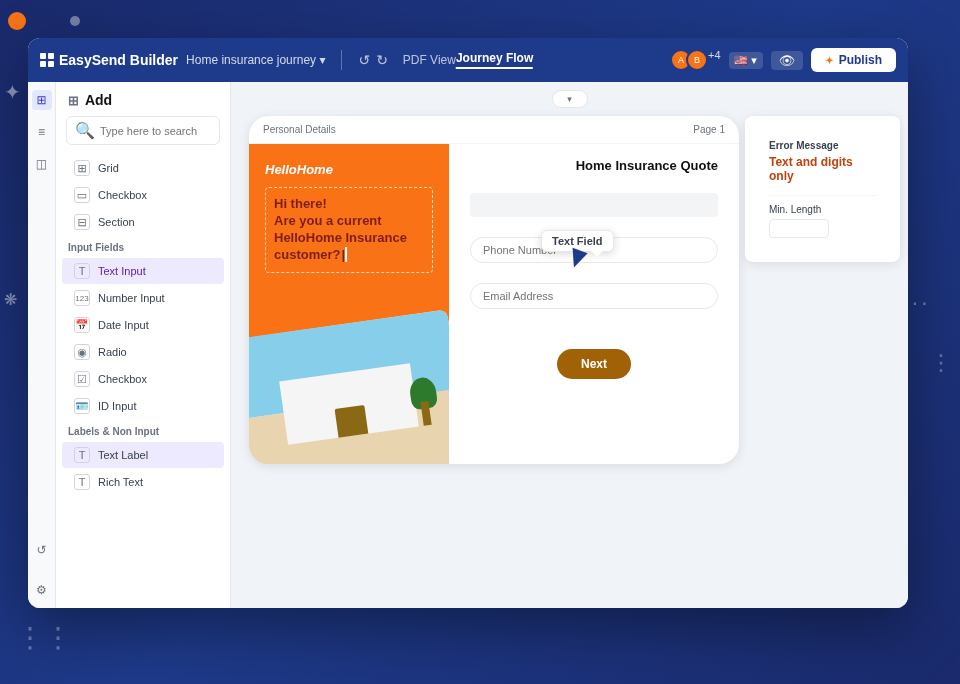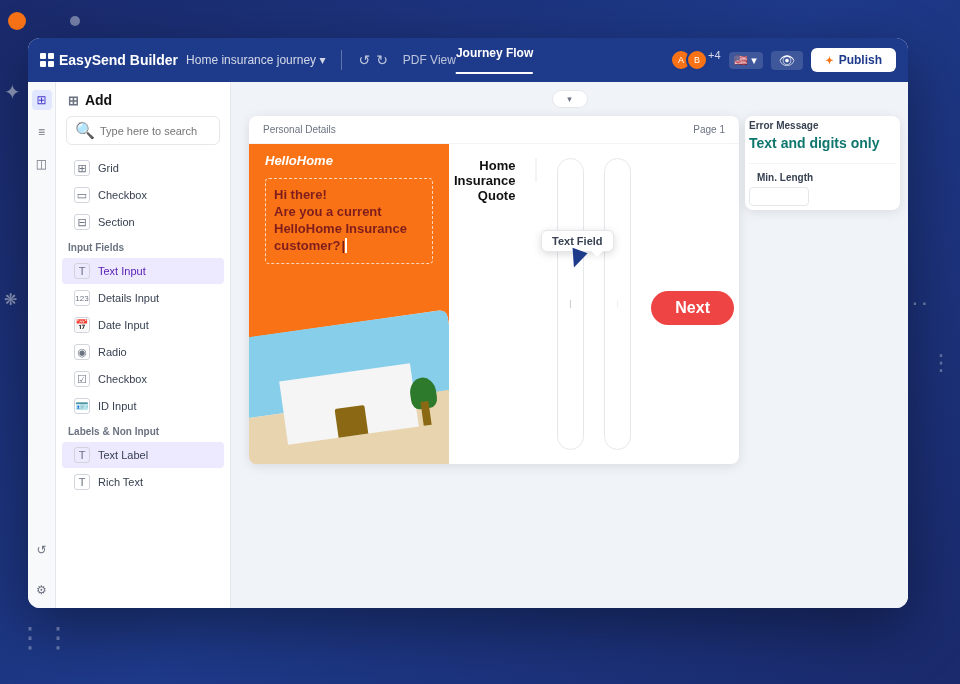--- a/index.html
+++ b/index.html
@@ -119,21 +119,21 @@
     }
     .view-btn {
       color: rgba(255,255,255,0.7);
       font-size: 12px;
       cursor: pointer;
     }
     .view-btn.active {
       color: #fff;
       font-weight: 600;
       border-bottom: 2px solid #fff;
-      padding-bottom: 12px;
+      padding-bottom: 2px;
     }
     .topbar-right {
       margin-left: auto;
       display: flex;
       align-items: center;
       gap: 8px;
     }
     .avatar-group {
       display: flex;
     }
@@ -310,40 +310,40 @@
       color: #6b7280;
     }
 
     
     .page-card {
       position: absolute;
       top: 34px;
       left: 18px;
       width: 490px;
       background: #fff;
-      border-radius: 8px;
+      border-radius: 20px;
       box-shadow: 0 2px 12px rgba(0,0,0,0.1);
       overflow: hidden;
     }
     .page-breadcrumb {
       display: flex;
       justify-content: space-between;
       padding: 8px 14px;
       font-size: 10px;
       color: #6b7280;
       border-bottom: 1px solid #f3f4f6;
     }
     .page-content {
       display: flex;
       min-height: 320px;
     }
     .page-left {
       width: 200px;
       background: #f97316;
-      padding: 9px 16px;
+      padding: 18px 16px;
       position: relative;
       overflow: hidden;
     }
     .page-left-title {
       color: #7f1d1d;
       font-size: 13px;
       font-weight: 700;
       line-height: 1.3;
       border: 1.5px dashed rgba(255,255,255,0.7);
       padding: 8px;
@@ -370,51 +370,51 @@
     .house-sky { position: absolute; top: 0; left: 0; right: 0; height: 50%; background: #87CEEB; }
     .house-ground { position: absolute; bottom: 0; left: 0; right: 0; height: 50%; background: #e8d5b0; }
     .house-wall { position: absolute; bottom: 30%; left: 20%; width: 60%; height: 40%; background: #f5f5f5; }
     .house-door { position: absolute; bottom: 30%; left: 43%; width: 14%; height: 18%; background: #8B6914; border-radius: 2px 2px 0 0; }
     .house-tree { position: absolute; bottom: 30%; right: 10%; width: 12%; height: 30%; }
     .tree-trunk { position: absolute; bottom: 0; left: 35%; width: 30%; height: 50%; background: #8B6914; }
     .tree-top { position: absolute; top: 0; left: 0; right: 0; height: 65%; background: #2d7a2d; border-radius: 50% 50% 30% 30%; }
 
     .page-right {
       flex: 1;
-      padding: 14px 5px;
-      display: flex;
-      flex-direction: row;
+      padding: 14px 21px;
+      display: flex;
+      flex-direction: column;
       gap: 20px;
     }
     .page-right-title {
       font-size: 13px;
       font-weight: 700;
       color: #111;
       text-align: right;
     }
     .input-field {
       border: 1px solid #e5e7eb;
       border-radius: 20px;
       padding: 6px 12px;
       font-size: 11px;
       color: #9ca3af;
       width: 100%;
       outline: none;
     }
     .btn-next {
-      background: #ef4444;
+      background: #a16207;
       color: #fff;
       border: none;
       border-radius: 20px;
       padding: 8px 24px;
-      font-size: 16px;
+      font-size: 12px;
       font-weight: 600;
       cursor: pointer;
       align-self: center;
-      margin-top: 7px;
+      margin-top: 20px;
     }
 
     
     .text-field-tooltip {
       position: absolute;
       top: 148px;
       left: 310px;
       background: #fff;
       border: 1px solid #e5e7eb;
       border-radius: 6px;
@@ -451,45 +451,44 @@
 
     
     .properties-panel {
       position: absolute;
       top: 34px;
       right: 8px;
       width: 155px;
       background: #fff;
       border-radius: 8px;
       box-shadow: 0 2px 12px rgba(0,0,0,0.1);
-      padding: 4px;
+      padding: 24px;
     }
     .prop-label {
       font-size: 10px;
       font-weight: 600;
       color: #374151;
       margin-bottom: 4px;
     }
     .prop-value {
-      font-size: 14px;
-      font-weight: 600;
-      color: #0f766e;
+      font-size: 12px;
+      font-weight: 600;
+      color: #c2410c;
       margin-bottom: 12px;
     }
     .prop-divider {
       height: 1px;
       background: #f3f4f6;
       margin: 8px 0;
     }
     .prop-min-label {
       font-size: 10px;
-      font-weight: 700;
+      font-weight: 400;
       color: #374151;
       margin-bottom: 4px;
-      margin-left: 8px;
     }
     .prop-input-row {
       display: flex;
       gap: 4px;
     }
     .prop-input {
       border: 1px solid #e5e7eb;
       border-radius: 4px;
       padding: 3px 6px;
       font-size: 10px;
@@ -592,21 +591,21 @@
         <span>Section</span>
       </div>
 
       <div class="section-title">Input Fields</div>
       <div class="panel-item active-item">
         <div class="panel-item-icon">T</div>
         <span>Text Input</span>
       </div>
       <div class="panel-item">
         <div class="panel-item-icon" style="font-size:8px;">123</div>
-        <span>Details Input</span>
+        <span>Number Input</span>
       </div>
       <div class="panel-item">
         <div class="panel-item-icon">📅</div>
         <span>Date Input</span>
       </div>
       <div class="panel-item">
         <div class="panel-item-icon">◉</div>
         <span>Radio</span>
       </div>
       <div class="panel-item">

